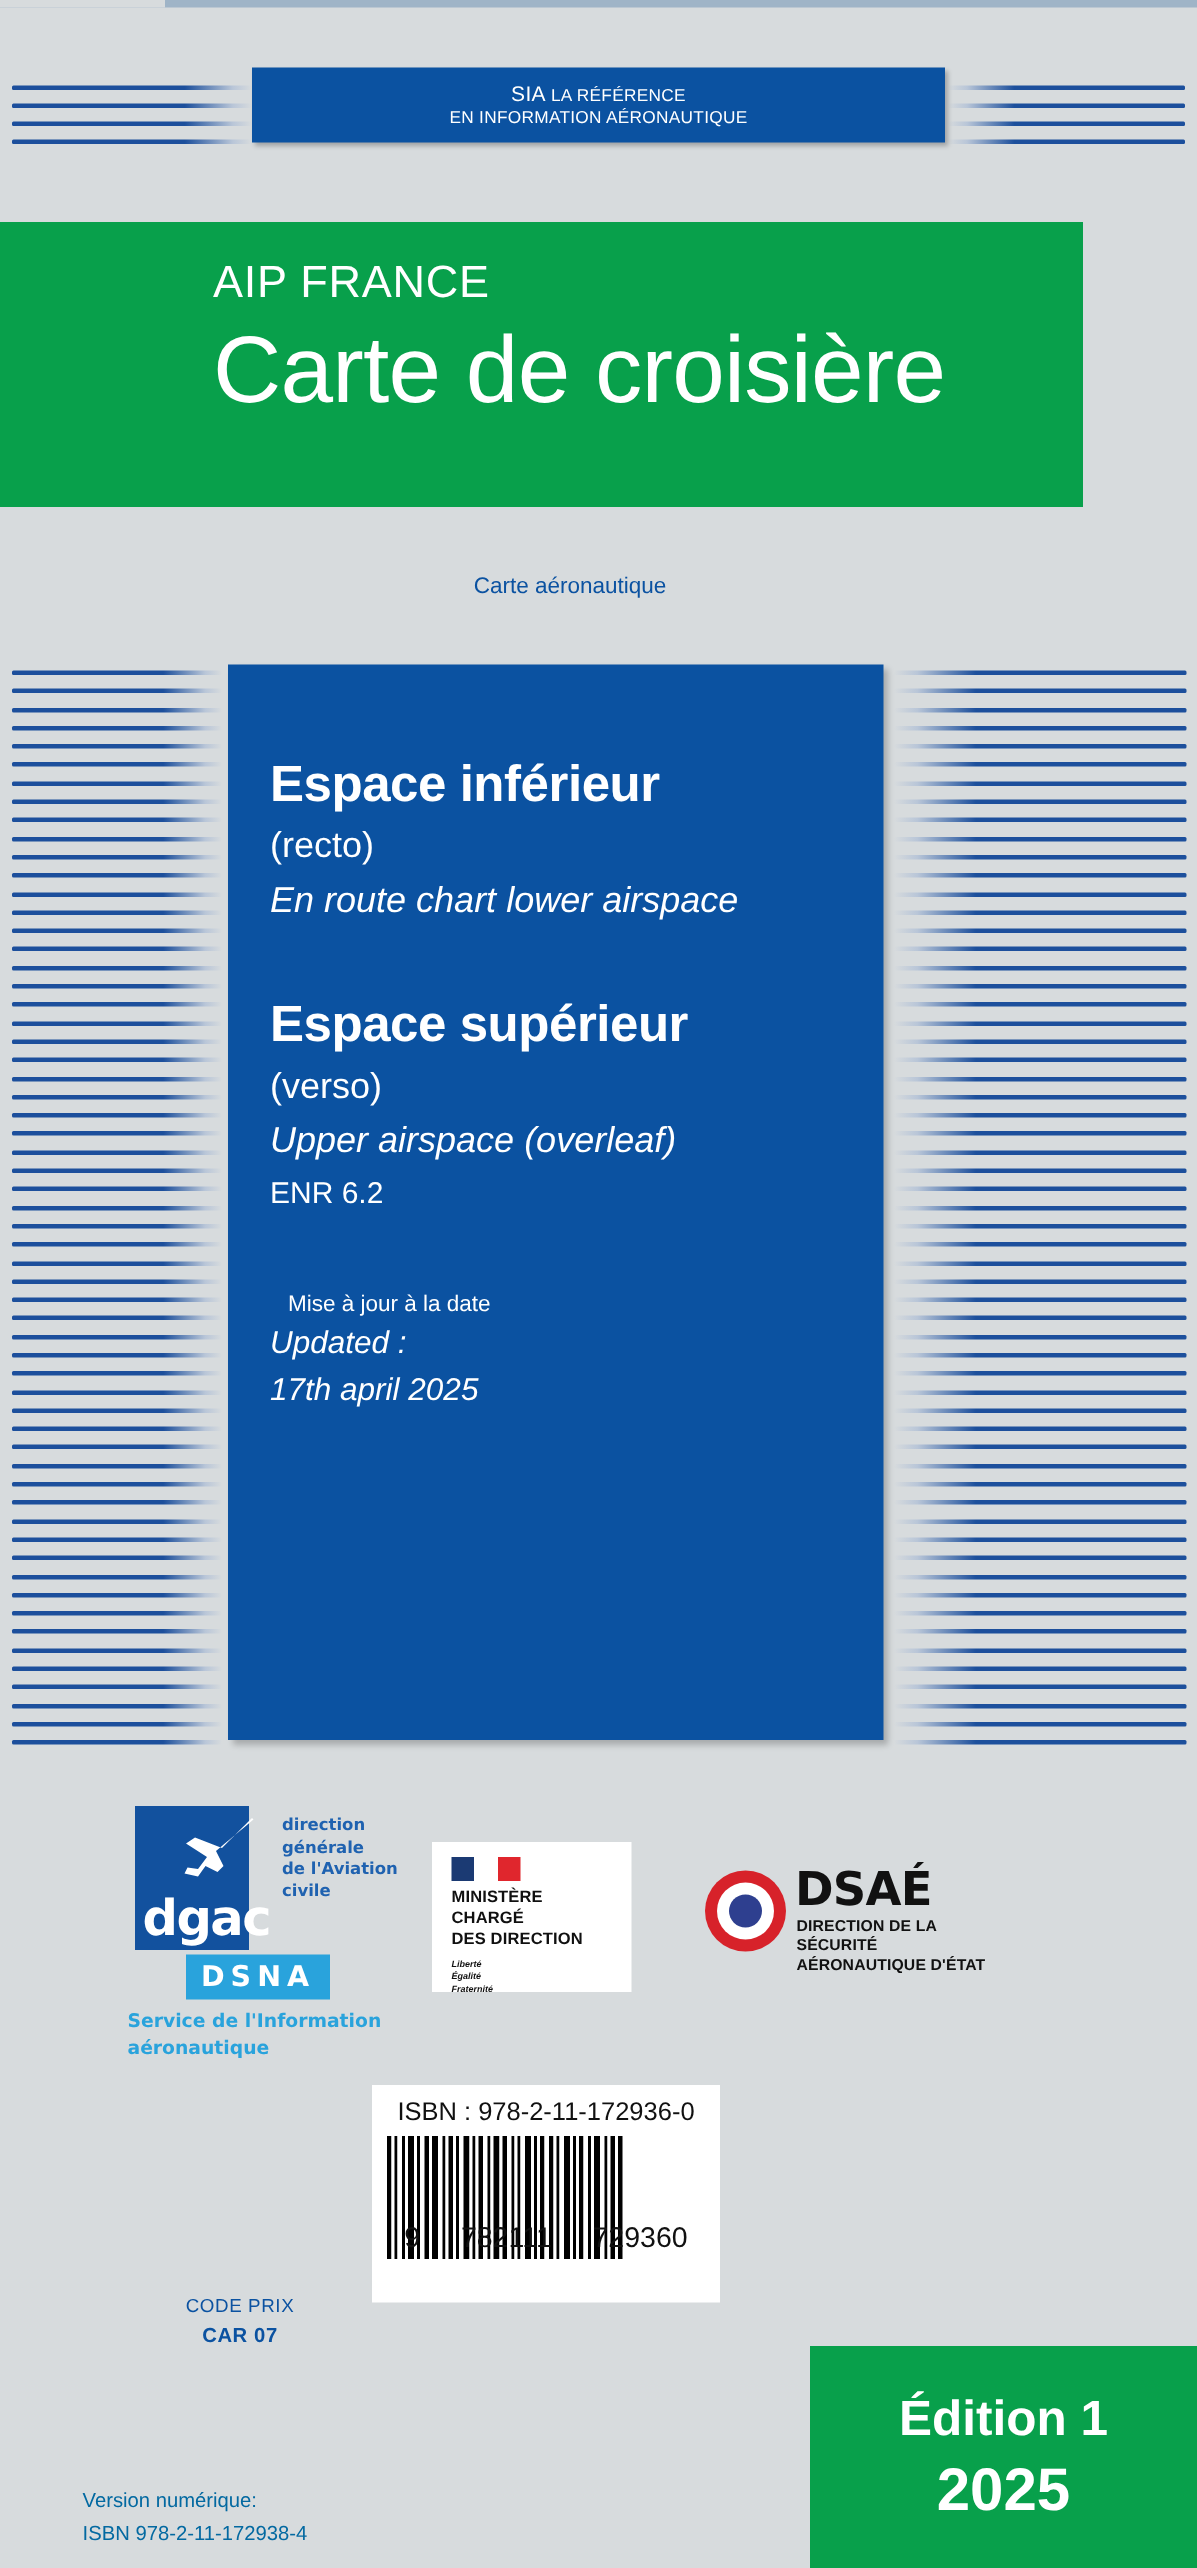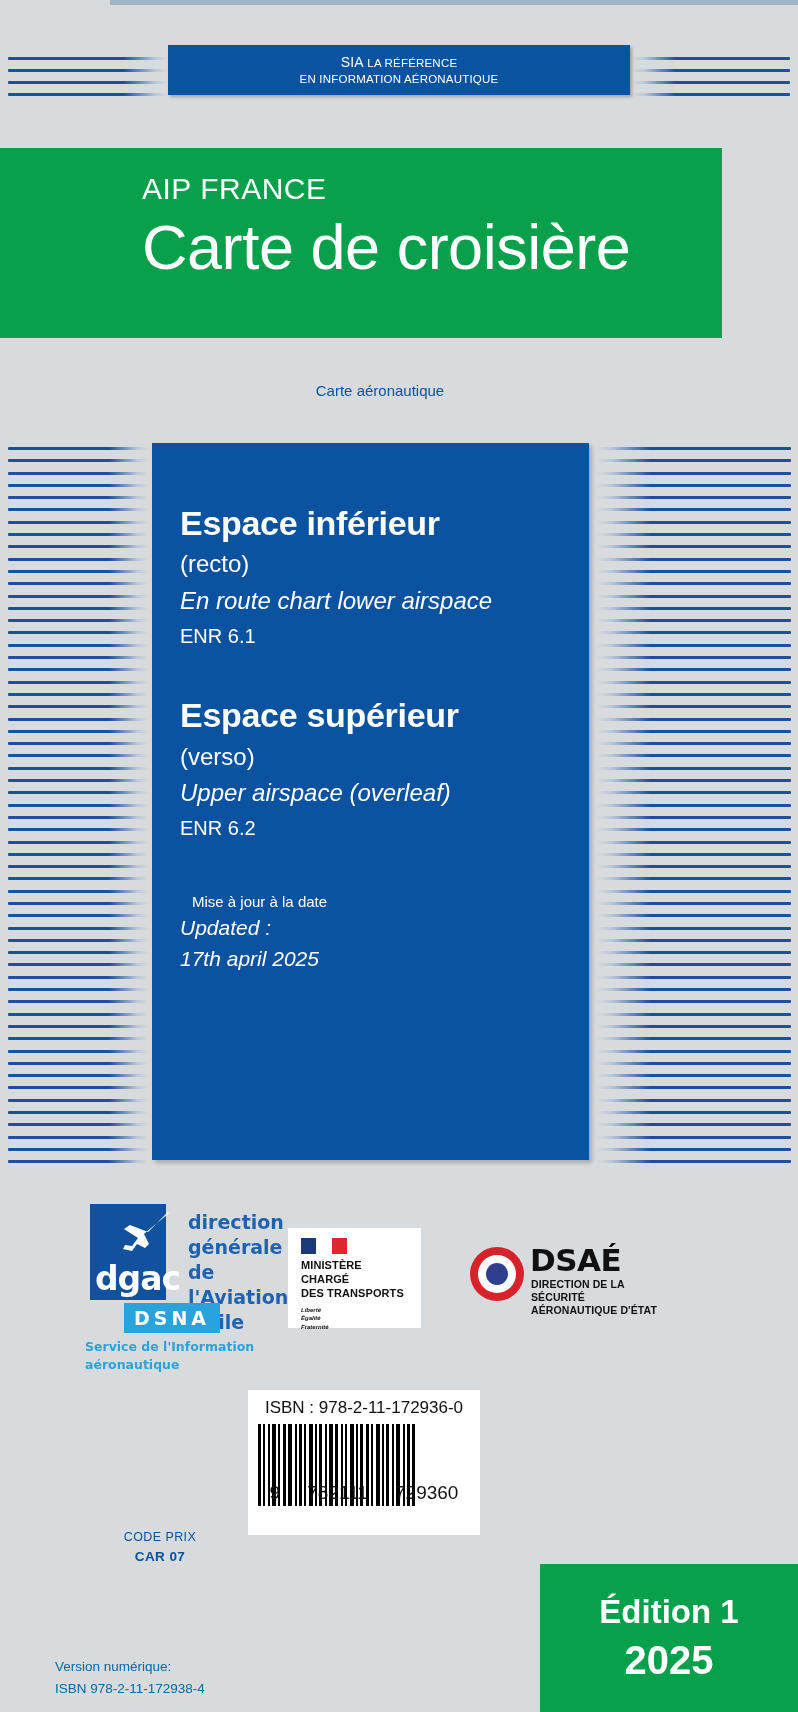--- a/index.html
+++ b/index.html
@@ -163,21 +163,21 @@
     color: #ffffff;
     font-size: 33px;
     font-weight: bold;
     letter-spacing: -1px;
     line-height: 1;
     font-family: "DejaVu Sans", sans-serif;
   }
   .dgac-text {
     position: absolute; left: 98px; top: 6px;
     color: #1f62b0;
-    font-size: 19px;
+    font-size: 11px;
     font-weight: bold;
     line-height: 1.32;
     font-family: "DejaVu Sans", sans-serif;
   }
   .dsna-box {
     position: absolute; left: 34px; top: 99px;
     width: 96px; height: 30px;
     background: #29a3dc;
     display: flex; align-items: center; justify-content: center;
   }
@@ -482,21 +482,20 @@
     <div class="rule"></div>
     <div class="rule"></div>
     <div class="rule"></div>
 </div>
 
 <div class="blue-panel">
   <div class="pad">
     <div class="sec-head">Espace inférieur</div>
     <div class="sec-sub">(recto)</div>
     <div class="sec-ital">En route chart lower airspace</div>
-    <div class="sec-enr">ENR 6.1</div>
 
     <div class="gap-1"></div>
 
     <div class="sec-head">Espace supérieur</div>
     <div class="sec-sub">(verso)</div>
     <div class="sec-ital">Upper airspace (overleaf)</div>
     <div class="sec-enr">ENR 6.2</div>
 
     <div class="gap-2"></div>
 
@@ -530,21 +529,21 @@
 
 <div class="ministry">
   <div class="fr-flag">
     <i class="fr-blue"></i>
       <i class="fr-white"></i>
       <i class="fr-red"></i>
   </div>
   <div class="min-text">
     <div>MINISTÈRE</div>
     <div>CHARGÉ</div>
-    <div>DES TRANSPORTS</div>
+    <div>DES DIRECTION</div>
   </div>
   <div class="min-motto">
     <div>Liberté</div>
     <div>Égalité</div>
     <div>Fraternité</div>
   </div>
 </div>
 
 <div class="dsae">
   <div class="cockade">

